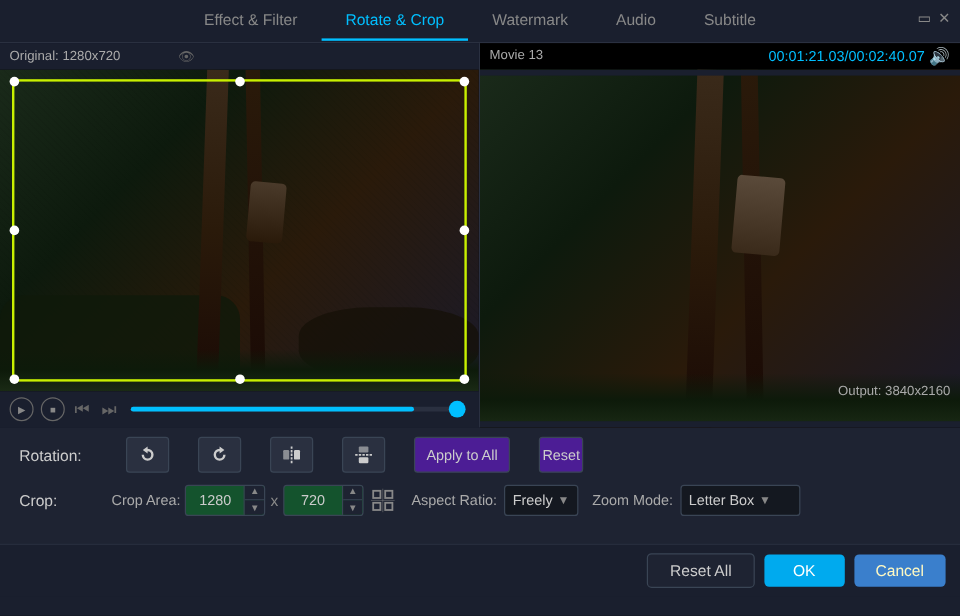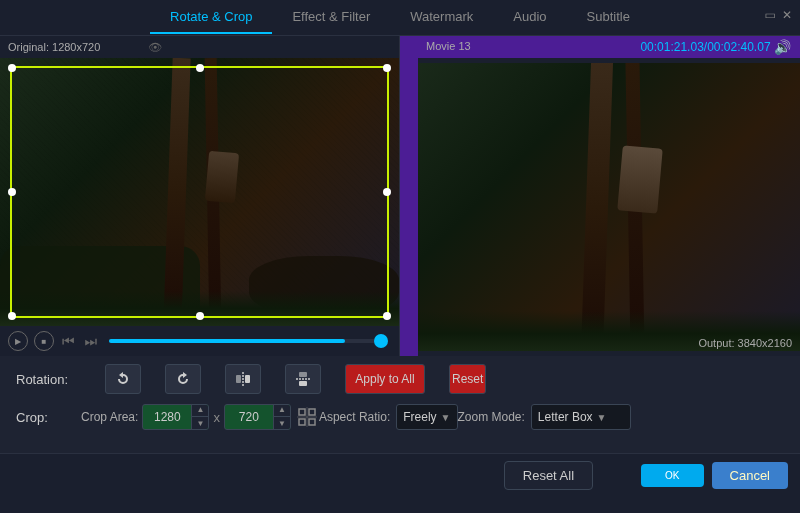--- a/index.html
+++ b/index.html
@@ -173,22 +173,21 @@
       width: 14px;
       height: 14px;
       background: #00bfff;
       border-radius: 50%;
     }
 
     
     .right-panel {
       flex: 1;
       position: relative;
-      background: #4c1d95;
-      padding-left: 18px;
+      background: #000000;
     }
     .right-panel-info {
       display: flex;
       justify-content: space-between;
       padding: 4px 8px;
       font-size: 11px;
       color: #aaa;
       height: 22px;
     }
     .video-preview-right {
@@ -235,36 +234,37 @@
       border-radius: 3px;
       display: flex;
       align-items: center;
       justify-content: center;
       cursor: pointer;
       color: #ccc;
       font-size: 16px;
     }
     .action-btn {
       padding: 4px 2px;
-      background: #b91c1c;
+      background: #4c1d95;
       border: 1px solid #3a4555;
       border-radius: 3px;
       color: #ccc;
       cursor: pointer;
       font-size: 12px;
       height: 30px;
     }
     .action-btn.apply {
       min-width: 80px;
     }
 
     
     .crop-row {
       display: flex;
       align-items: center;
+      gap: 12px;
     }
     .crop-label {
       width: 65px;
       color: #ccc;
     }
     .crop-field-group {
       display: flex;
       align-items: center;
       gap: 4px;
     }
@@ -368,22 +368,21 @@
       cursor: pointer;
       font-size: 13px;
     }
     .btn-ok {
       padding: 6px 24px;
       background: #00aaee;
       border: none;
       border-radius: 4px;
       color: white;
       cursor: pointer;
-      font-size: 10px;
-      margin-left: 40px;
+      font-size: 13px;
     }
     .btn-cancel {
       padding: 6px 18px;
       background: #3a7fcc;
       border: none;
       border-radius: 4px;
       color: #fef9c3;
       cursor: pointer;
       font-size: 13px;
     }
@@ -403,22 +402,22 @@
         transparent 3px,
         rgba(0,0,0,0.05) 3px,
         rgba(0,0,0,0.05) 4px
       );
     }
   </style>
 </head>
 <body>
 
 <div class="tab-bar">
+  <div class="tab">Effect &amp; Filter</div>
   <div class="tab active">Rotate &amp; Crop</div>
-  <div class="tab">Effect &amp; Filter</div>
   <div class="tab">Watermark</div>
   <div class="tab">Audio</div>
   <div class="tab">Subtitle</div>
   <div class="tab-bar-controls">
     <span>▭</span>
     <span>✕</span>
   </div>
 </div>
 
 <div class="preview-area">
@@ -482,21 +481,21 @@
       <div class="scene-texture"></div>
       <div style="position:absolute;inset:0;background:linear-gradient(135deg, #1a2a1a 0%, #0d1a0d 30%, #2a1a0a 60%, #1a1a2a 100%);"></div>
 
       <div style="position:absolute;left:44%;top:0;bottom:0;width:22px;background:linear-gradient(to bottom,#3a2a1a,#2a1a0a,#1a0a05);transform:rotate(2deg);"></div>
       <div style="position:absolute;left:55%;top:0;bottom:0;width:14px;background:linear-gradient(to bottom,#2a1a0a,#1a0a05);transform:rotate(-1deg);"></div>
       <div style="position:absolute;left:53%;top:30%;width:40px;height:65px;background:linear-gradient(to bottom,#5a4a3a,#3a2a1a);border-radius:4px;transform:rotate(5deg);"></div>
       <div style="position:absolute;bottom:0;left:0;right:0;height:45px;background:linear-gradient(to top,#1a2a15,#0d1a0a,transparent);"></div>
       <div style="position:absolute;bottom:0;left:0;right:0;height:5px;background:#1a1f2e;"></div>
       <div style="position:absolute;top:0;left:0;right:0;height:5px;background:#1a1f2e;"></div>
     </div>
-    <div style="position:absolute;bottom:6px;right:8px;">
+    <div style="position:absolute;bottom:24px;right:8px;">
       <span style="font-size:11px;color:#aaa;">Output: 3840x2160</span>
     </div>
   </div>
 </div>
 
 <div class="controls-area">
 
   <div class="rotation-row">
     <span class="row-label">Rotation:</span>
 

